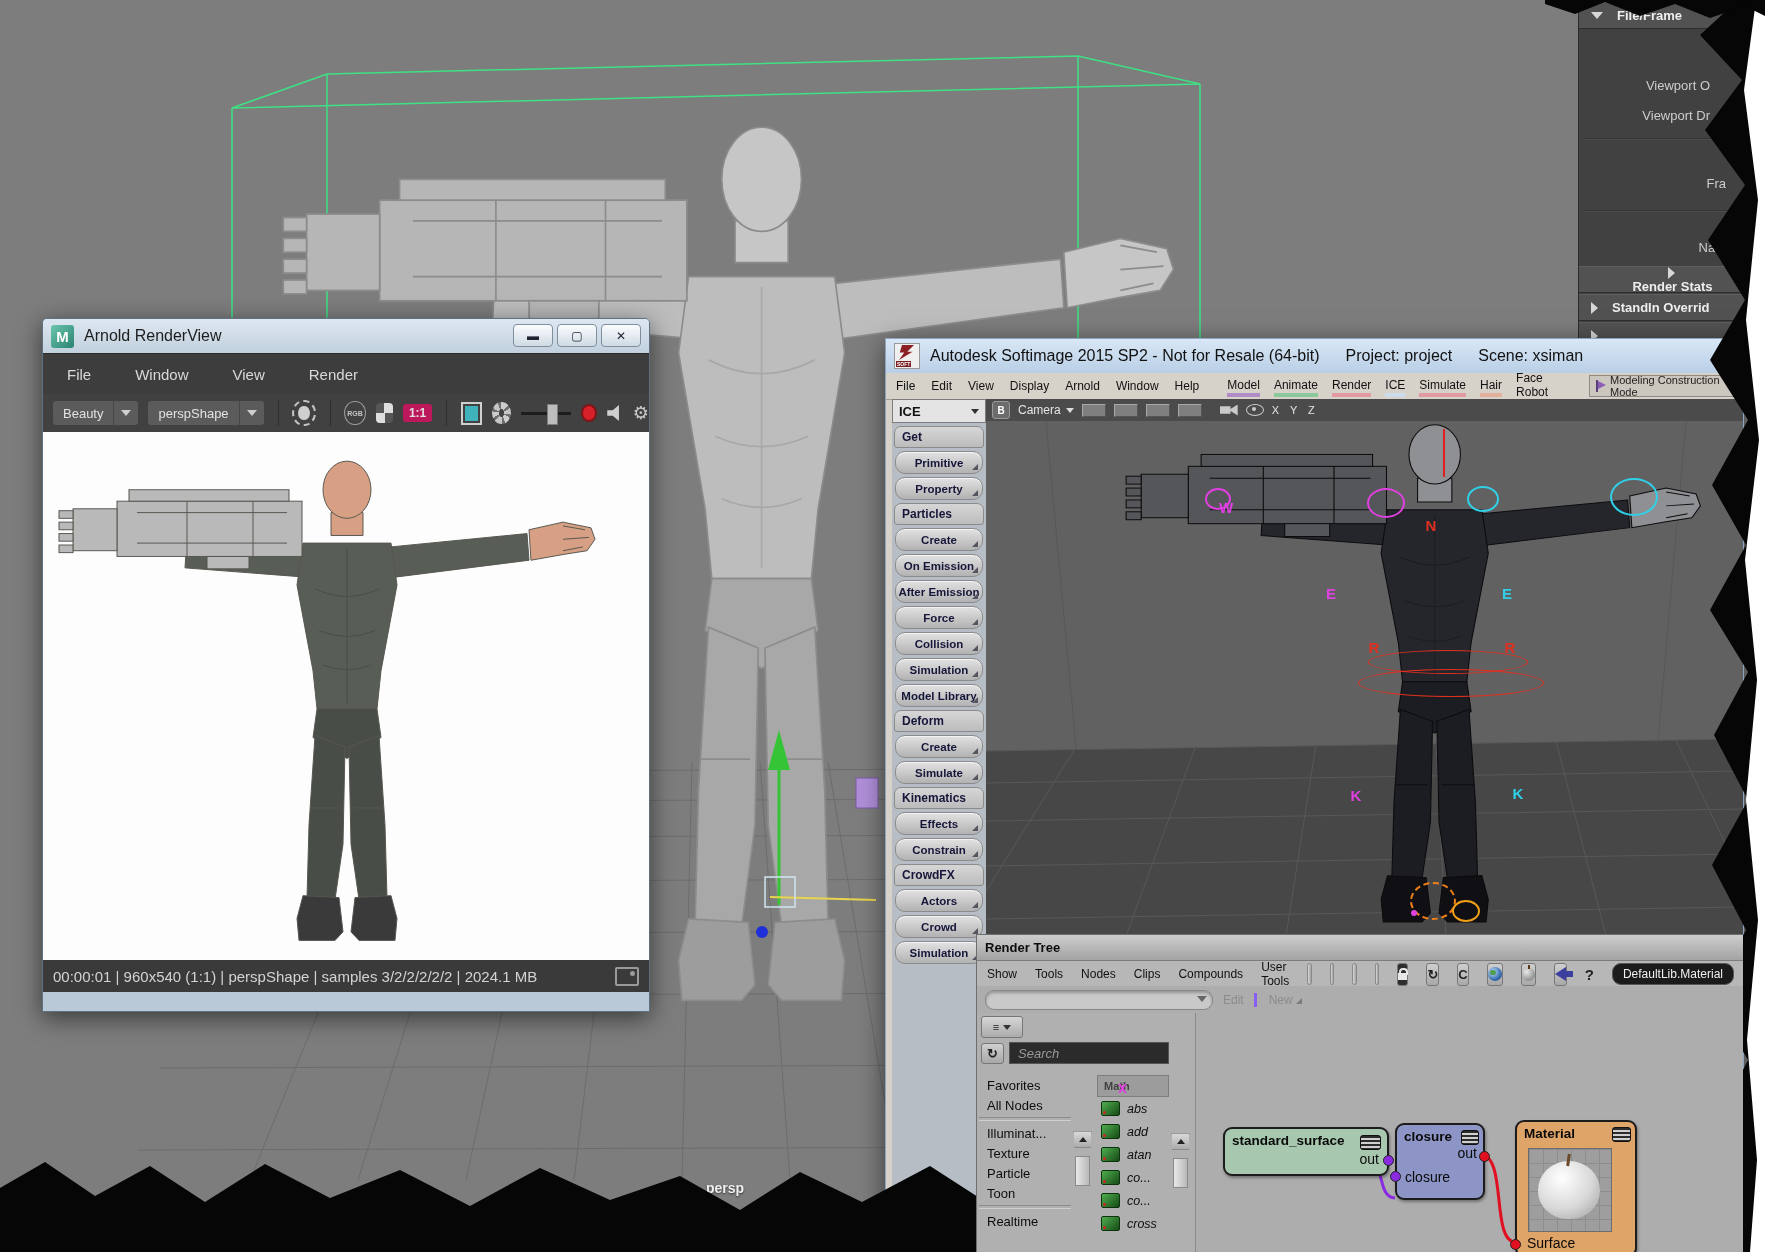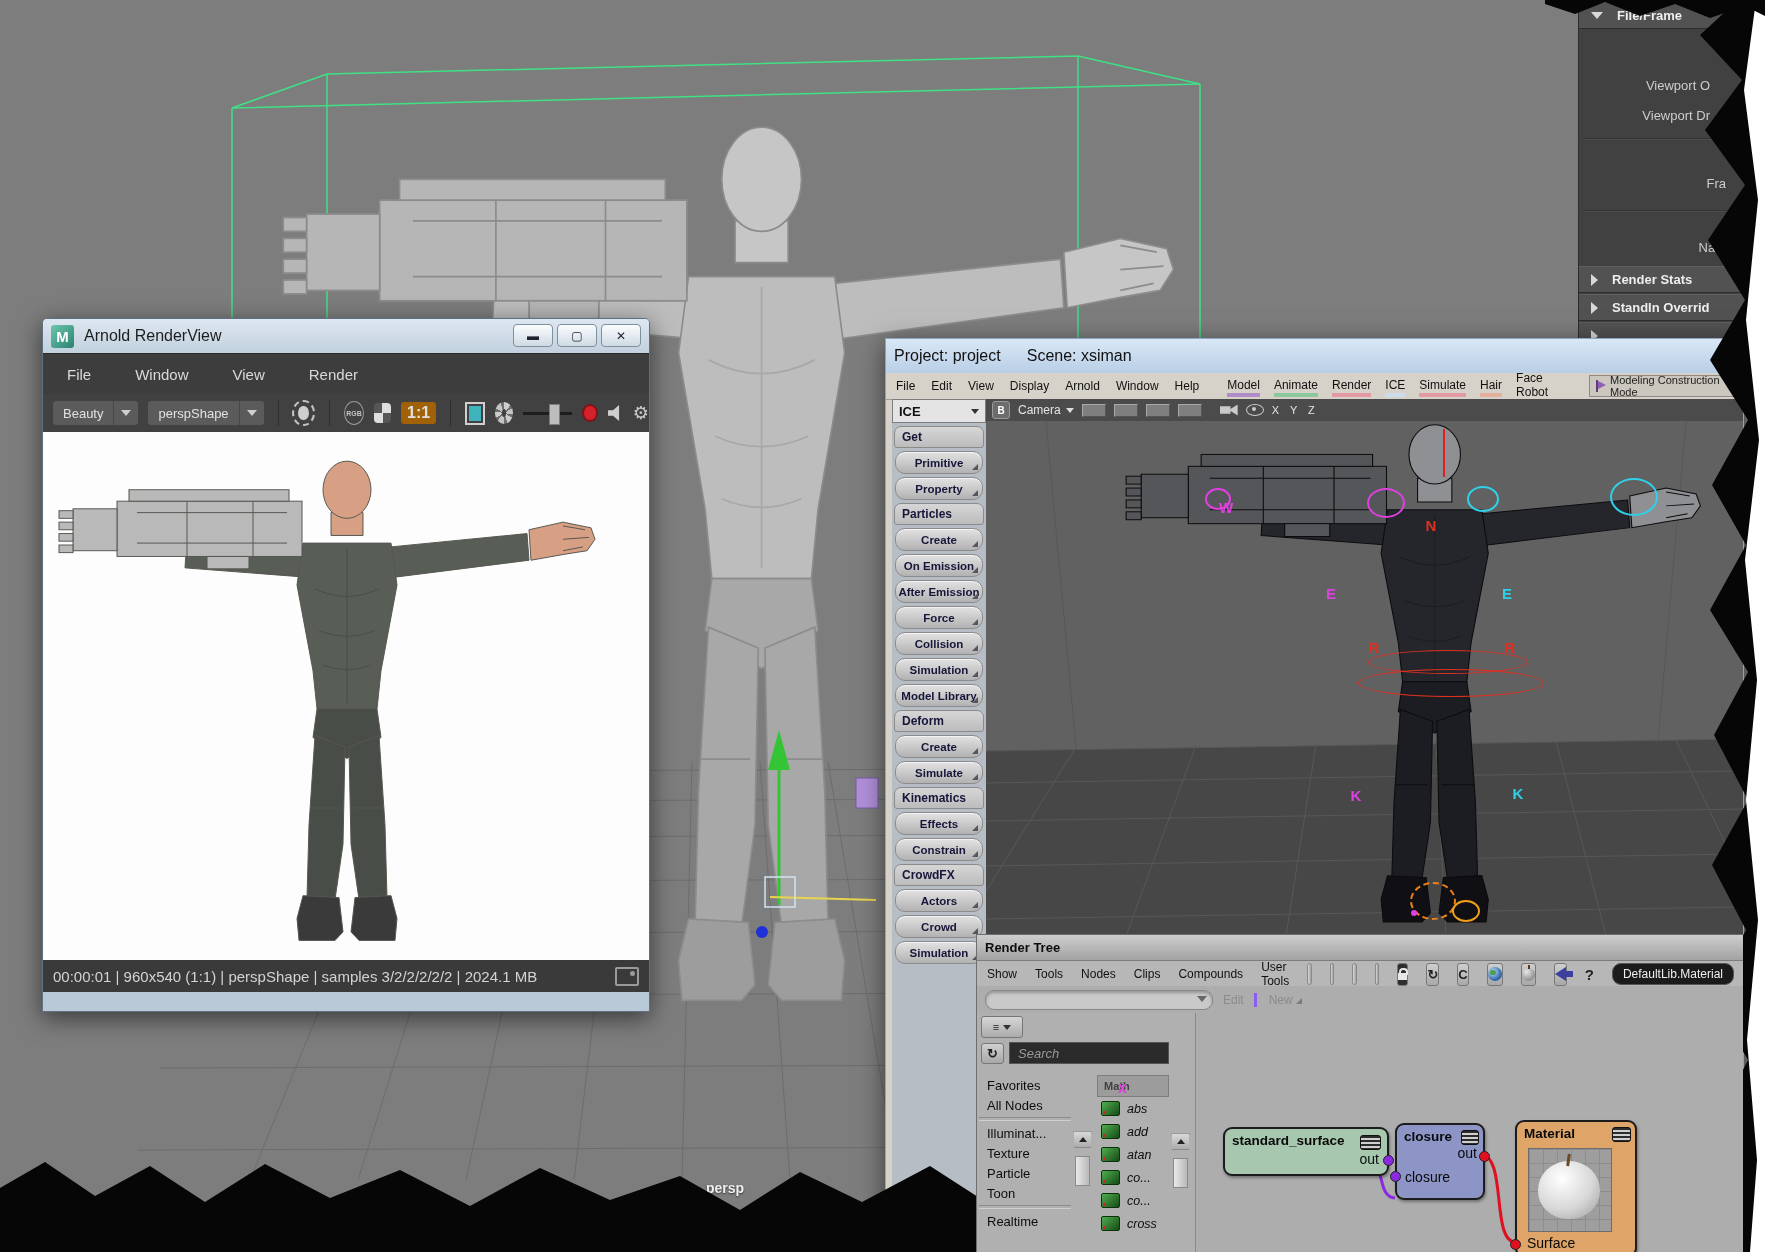--- a/index.html
+++ b/index.html
@@ -35,21 +35,21 @@
   .dd .dd-txt{background:#5b5b5b;border-radius:3px 0 0 3px;padding:0 10px;display:flex;align-items:center;font-size:13px;color:#e2e2e2;}
   .dd .dd-arrow{width:24px;background:#5b5b5b;border-left:1px solid #474747;border-radius:0 3px 3px 0;
                 display:flex;align-items:center;justify-content:center;}
   .dd .dd-arrow::before{content:"";border-left:5px solid transparent;border-right:5px solid transparent;border-top:6px solid #cfcfcf;}
   .tb-sep{width:1px;height:26px;background:#2e2e2e;margin:0 4px;}
   .ico-circle{width:22px;height:22px;border:2px dashed #c2c2c2;border-radius:50%;position:relative;}
   .ico-circle::after{content:"";position:absolute;inset:4px;background:#cfcfcf;border-radius:50%;}
   .ico-rgb{width:22px;height:22px;border:1px solid #9a9a9a;border-radius:50%;display:flex;align-items:center;justify-content:center;
            font-size:7px;color:#c5c5c5;font-weight:bold;}
   .ico-checker{width:20px;height:20px;border-radius:4px;background:conic-gradient(#dedede 0 25%,#565656 0 50%,#dedede 0 75%,#565656 0);}
-  .zoom-badge{background:#a16207;border-radius:3px;padding:2px 6px;font-size:16px;font-weight:bold;color:#e0e0e0;}
+  .zoom-badge{background:#be185d;border-radius:3px;padding:2px 6px;font-size:12px;font-weight:bold;color:#e0e0e0;}
   .ico-frame{width:19px;height:19px;border:2px solid #cfcfcf;position:relative;}
   .ico-frame::after{content:"";position:absolute;inset:2px;background:#3fb3bc;}
   .ico-aperture{width:22px;height:22px;border-radius:50%;
      background:conic-gradient(#cdcdcd 0 40deg,#6f6f6f 40deg 60deg,#c4c4c4 60deg 100deg,#6f6f6f 100deg 120deg,#cdcdcd 120deg 160deg,#6f6f6f 160deg 180deg,#c4c4c4 180deg 220deg,#6f6f6f 220deg 240deg,#cdcdcd 240deg 280deg,#6f6f6f 280deg 300deg,#c4c4c4 300deg 340deg,#6f6f6f 340deg);
      position:relative;}
   .ico-aperture::after{content:"";position:absolute;inset:7px;border-radius:50%;background:#414141;}
   .slider{width:58px;height:3px;background:#1d1d1d;position:relative;}
   .slider .handle{position:absolute;left:26px;top:-8px;width:9px;height:19px;background:#bdbdbd;border:1px solid #7c7c7c;}
   .ico-record{width:14px;height:14px;border-radius:50%;background:#d6202a;border:2px solid #7c1418;}
   .ico-speaker{width:18px;height:16px;background:#cfcfcf;clip-path:polygon(0 33%,35% 33%,75% 0,75% 100%,35% 67%,0 67%);}
@@ -252,21 +252,21 @@
     <div class="attr-sec" style="position:absolute;left:0;top:2px;right:0;">
       <span class="tri tri-down"></span>
       <span>File/Frame</span>
     </div>
     <div class="attr-row" style="top:78px;">Viewport O</div>
     <div class="attr-row" style="top:108px;">Viewport Dr</div>
     <div class="attr-hr" style="top:138px;"></div>
     <div class="attr-row" style="top:176px;right:40px;">Fra</div>
     <div class="attr-hr" style="top:210px;"></div>
     <div class="attr-row" style="top:240px;right:40px;">Nam</div>
-    <div class="attr-sec" style="position:absolute;left:0;top:266px;right:0;">
+    <div class="attr-sec" style="position:absolute;left:0;top:266px;right:0;flex-direction:column;">
       <span class="tri tri-right"></span>
       <span>Render Stats</span>
     </div>
     <div class="attr-sec" style="position:absolute;left:0;top:294px;right:0;">
       <span class="tri tri-right"></span>
       <span>StandIn Overrid</span>
     </div>
     <div class="attr-sec" style="position:absolute;left:0;top:322px;right:0;">
       <span class="tri tri-right"></span>
     </div>
@@ -319,20 +319,24 @@
         </svg>
     </div>
     <div class="arv-status">
       <span>00:00:01 | 960x540 (1:1) | perspShape  | samples 3/2/2/2/2/2 | 2024.1 MB</span>
       <span class="status-ico"></span>
     </div>
   </div>
 
   <div class="abs win xsi" style="left:885px;top:338px;width:857px;height:914px;">
     <div class="xsi-title">
+      <span style="display:flex;align-items:center;gap:10px;">
+        <span class="soft-logo"></span>
+        <span>Autodesk Softimage 2015 SP2  - Not for Resale (64-bit)</span>
+      </span>
       <span>Project: project</span>
       <span>Scene: xsiman</span>
     </div>
     <div class="xsi-menubar" style="padding-left:10px;">
       <span class="xsi-menu-item">File</span>
       <span class="xsi-menu-item">Edit</span>
       <span class="xsi-menu-item">View</span>
       <span class="xsi-menu-item">Display</span>
       <span class="xsi-menu-item">Arnold</span>
       <span class="xsi-menu-item">Window</span>

